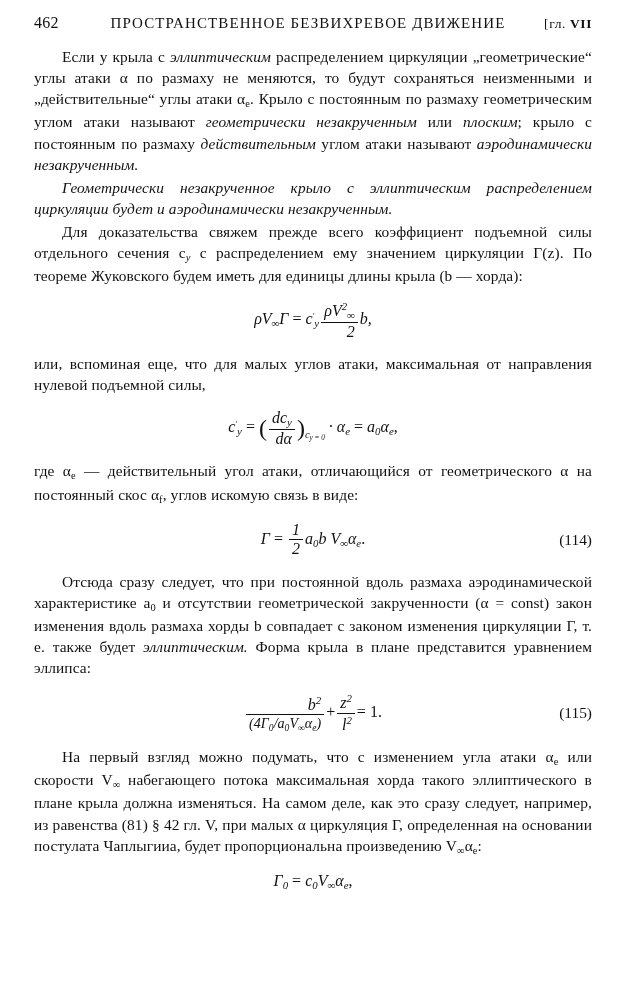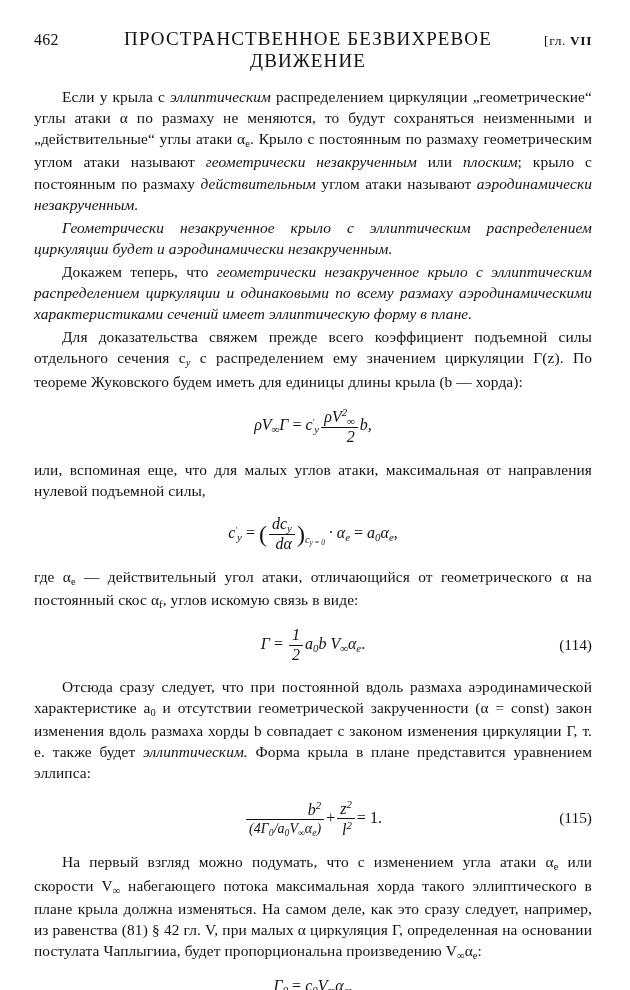--- a/index.html
+++ b/index.html
@@ -12,39 +12,39 @@
     height: 990px;
     font-family: "Liberation Serif", serif;
     color: #111111;
     position: relative;
     overflow: hidden;
   }
   .page {
     width: 630px;
     height: 990px;
     box-sizing: border-box;
-    padding: 28px 38px 0 34px;
+    padding: 14px 38px 0 34px;
     position: relative;
   }
   .header {
     display: flex;
     align-items: baseline;
     justify-content: space-between;
     font-size: 14.5px;
     margin-bottom: 14px;
     letter-spacing: 0.3px;
   }
   .header .page-num {
     font-size: 16px;
     width: 60px;
   }
   .header .run-title {
     flex: 1;
     text-align: center;
-    font-size: 19px;
+    font-size: 15px;
     letter-spacing: 1.1px;
   }
   .header .chap {
     width: 70px;
     text-align: right;
     font-size: 13.5px;
     letter-spacing: 0.6px;
   }
   .header .chap .roman {
     font-weight: bold;
@@ -123,21 +123,20 @@
   <div class="header">
     <span class="page-num">462</span>
     <span class="run-title">ПРОСТРАНСТВЕННОЕ БЕЗВИХРЕВОЕ ДВИЖЕНИЕ</span>
     <span class="chap"><span>[гл.</span> <span class="roman">VII</span></span>
   </div>
 
   <p class="para"><span>Если у крыла с </span><span class="i">эллиптическим</span><span> распределением циркуляции „геометрические“ углы атаки α по размаху не меняются, то будут сохраняться неизменными и „действительные“ углы атаки α</span><sub>e</sub><span>. Крыло с постоянным по размаху геометрическим углом атаки называют </span><span class="i">геометрически незакрученным</span><span> или </span><span class="i">плоским</span><span>; крыло с постоянным по размаху </span><span class="i">действительным</span><span> углом атаки называют </span><span class="i">аэродинамически незакрученным.</span></p>
 
   <p class="para italic">Геометрически незакрученное крыло с эллиптическим распределением циркуляции будет и аэродинамически незакрученным.</p>
 
-  <p class="para"><span>Докажем теперь, что </span><span class="i">геометрически незакрученное крыло с эллиптическим распределением циркуляции и одинаковыми по всему размаху аэродинамическими характеристиками сечений имеет эллиптическую форму в плане.</span></p>
 
   <p class="para"><span>Для доказательства свяжем прежде всего коэффициент подъемной силы отдельного сечения c</span><span class="i"><sub>y</sub></span><span> с распределением ему значением циркуляции Γ</span><span>(z). По теореме Жуковского будем иметь для единицы длины крыла (b — хорда):</span></p>
 
   <div class="formula">
     <span>ρ</span><span>V</span><sub>∞</sub><span>Γ</span>
     <span style="font-style:normal">=</span>
     <span>c</span><sup style="font-size:0.5em;vertical-align:0.7em">′</sup><sub>y</sub><span class="frac"><span class="num"><span>ρ</span><span>V</span><sup>2</sup><sub>∞</sub></span><span class="den">2</span></span><span>b,</span>
   </div>
 
   <p class="para" style="text-indent:0">или, вспоминая еще, что для малых углов атаки, максимальная от направления нулевой подъемной силы,</p>

